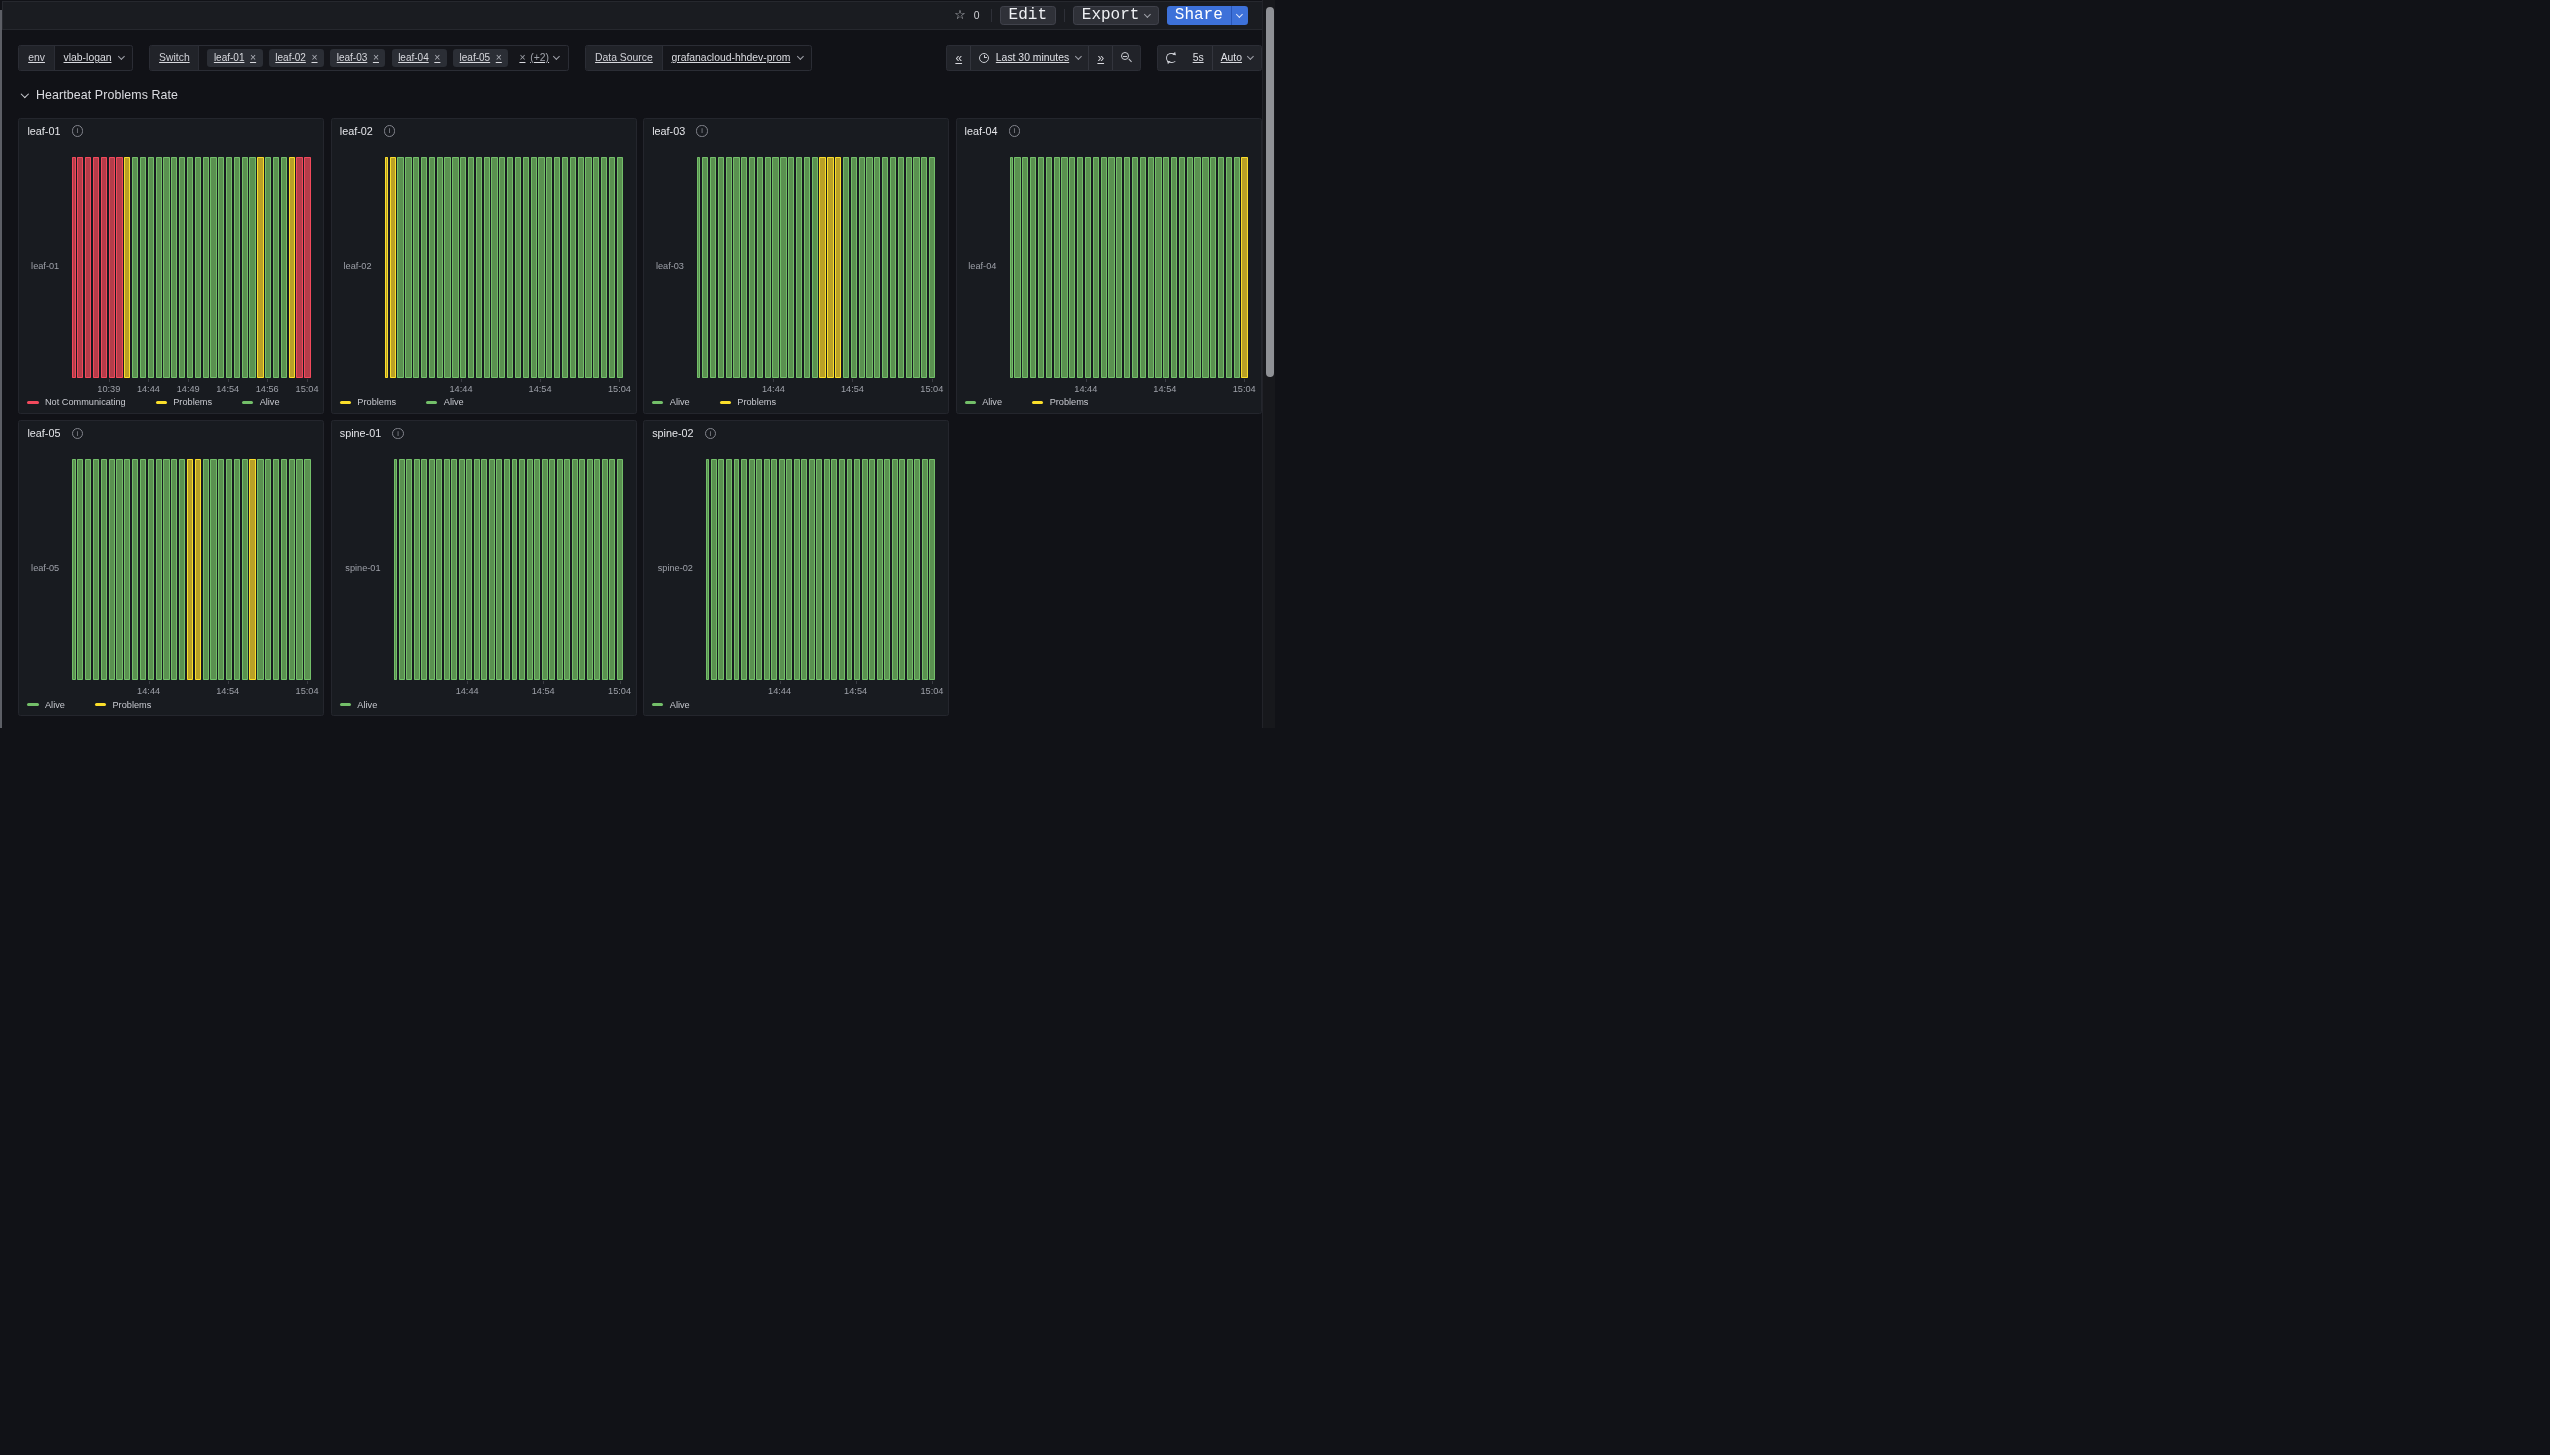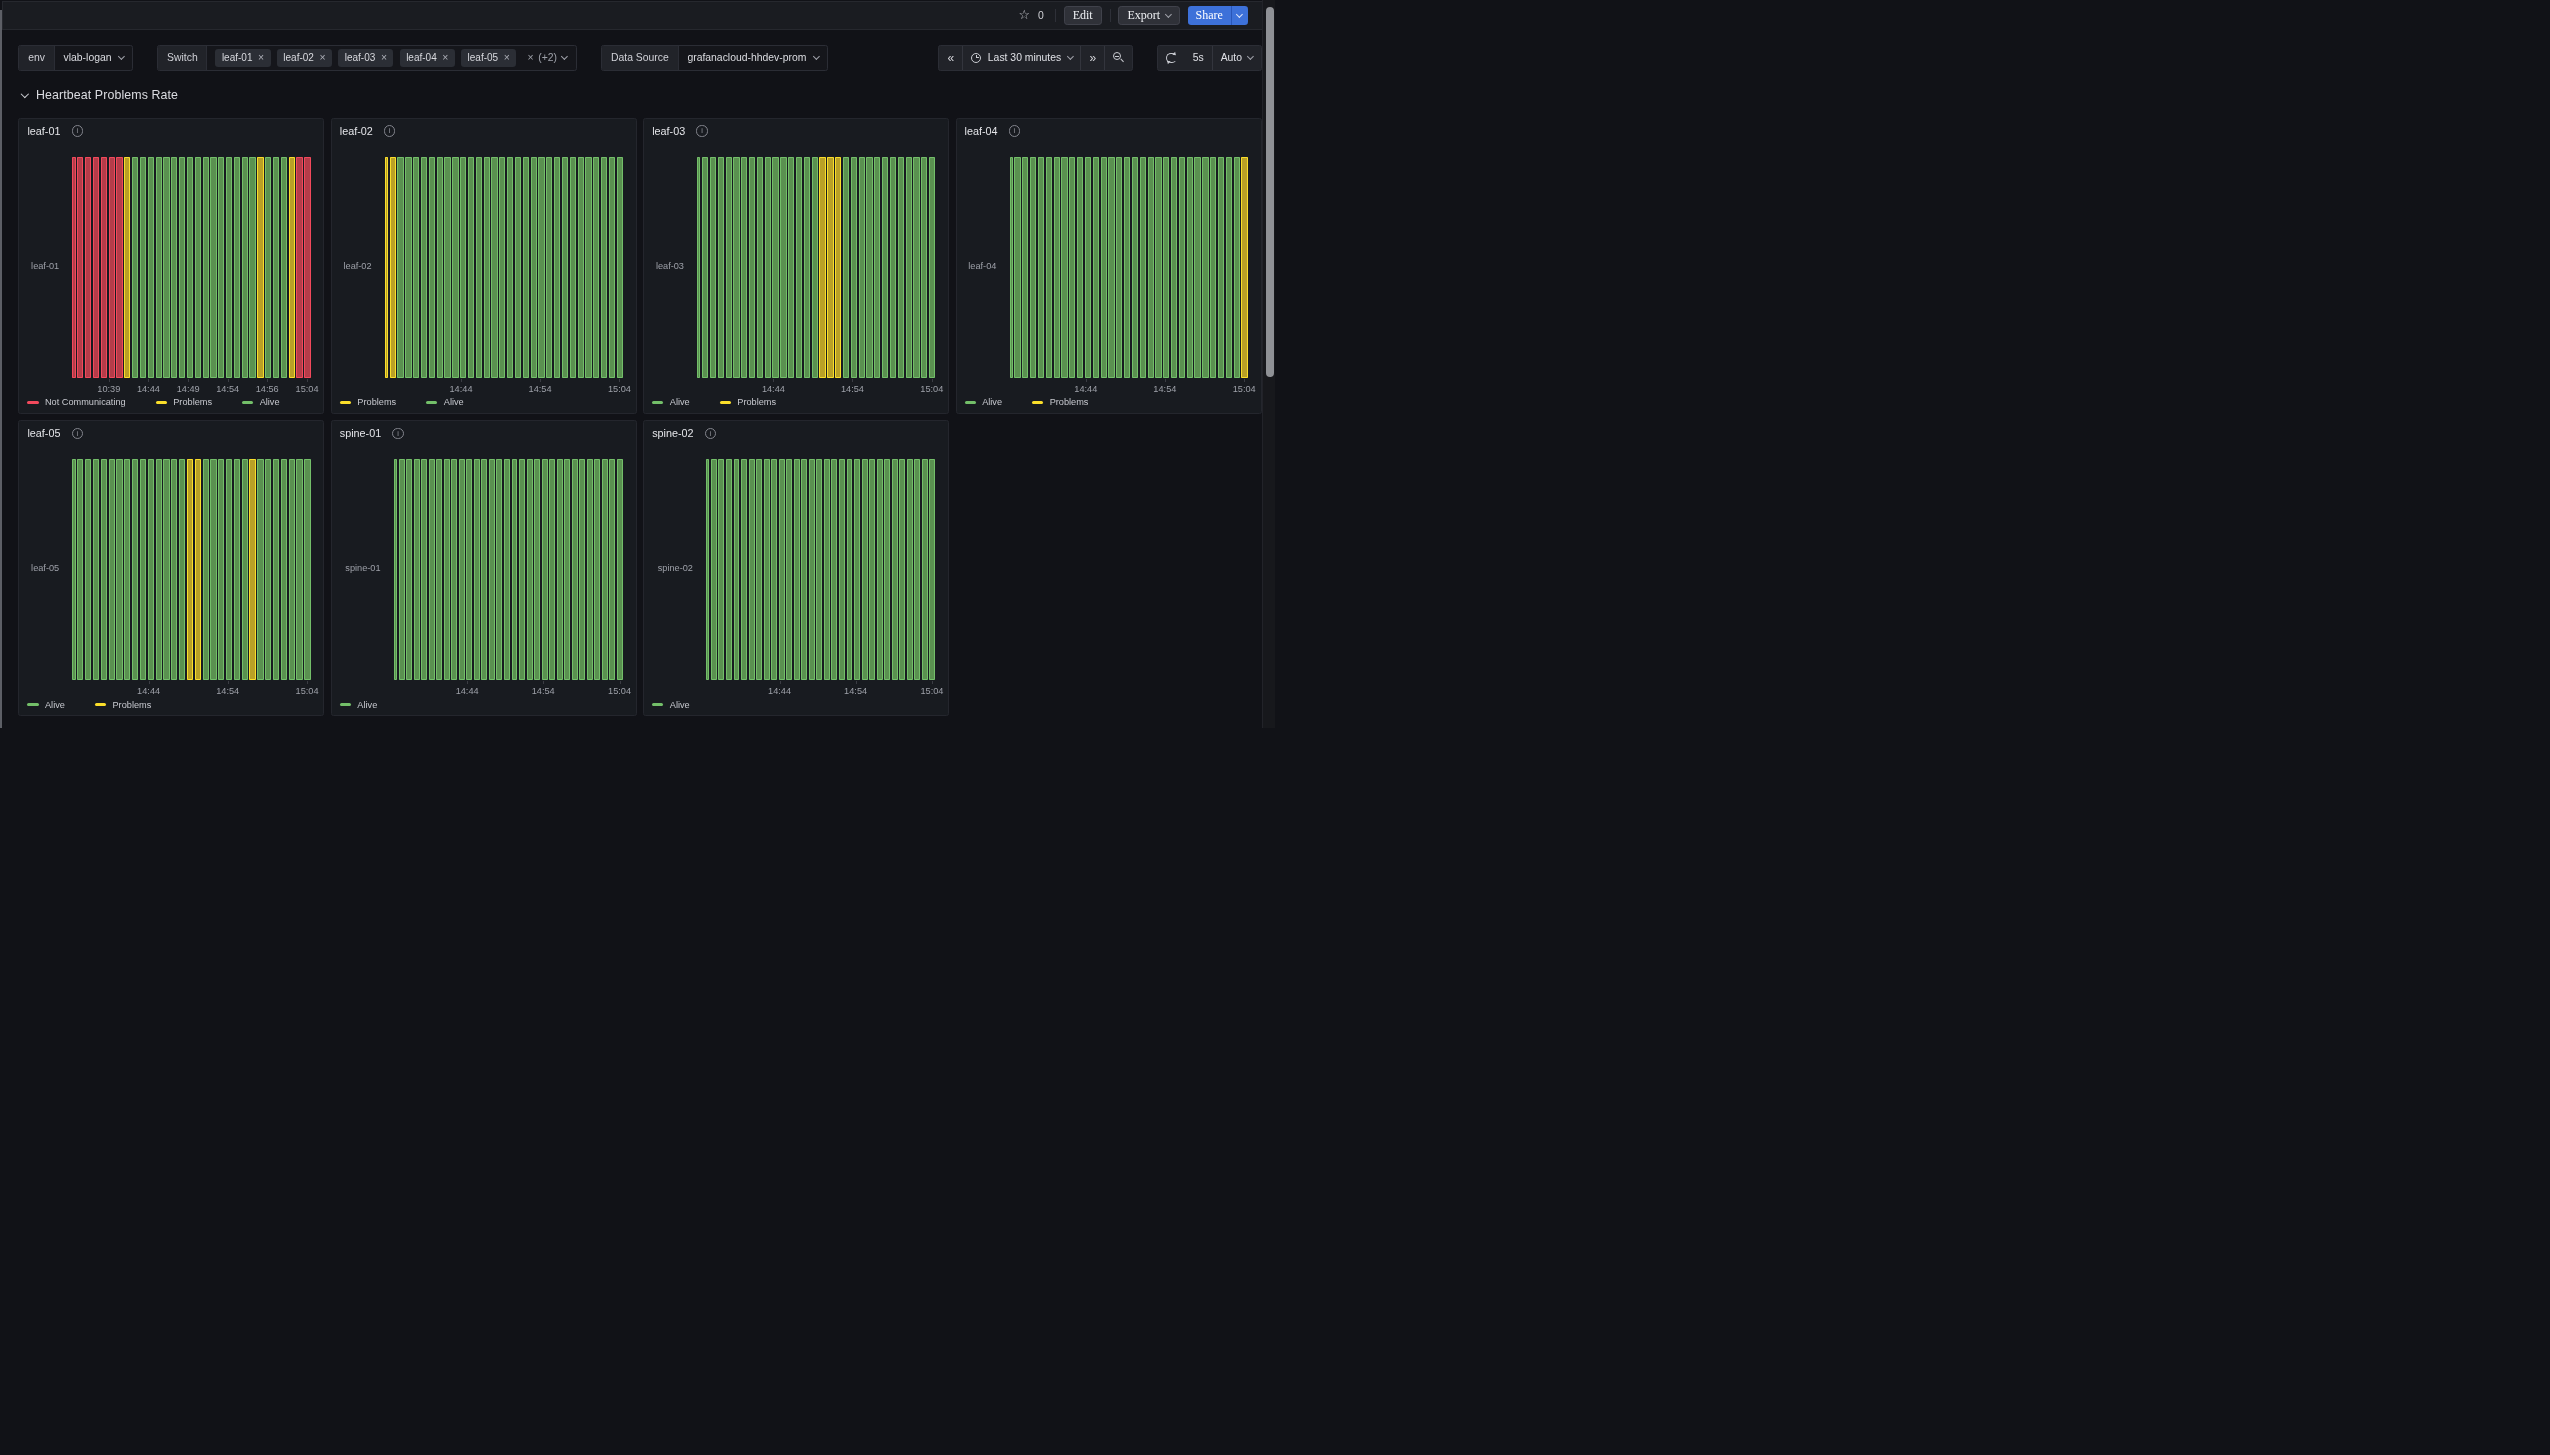--- a/index.html
+++ b/index.html
@@ -17,39 +17,39 @@
     background:#1a1c21;
     border:0.8px solid #26282e; border-right:none;
     display:flex; align-items:center; justify-content:flex-end;
     padding-right:14.4px; gap:8px;
   }
   .star-btn { background:none; border:none; display:flex; align-items:center; cursor:pointer; }
   .star-glyph { font-size:12.8px; color:#c3c5cb; line-height:1; }
   .star-count { font-size:10.4px; color:#d0d1d6; margin-right:3.2px; }
   .vdiv { width:0.8px; height:12.8px; background:#2e3038; }
   .btn {
-    height:19px; padding:0 8px; border-radius:3.2px; font-size:12px;
+    height:19px; padding:0 8px; border-radius:3.2px; font-size:16px;
     display:inline-flex; align-items:center; gap:5.6px; cursor:pointer;
-    font-family:Liberation Serif, serif;
+    font-family:Liberation Mono, monospace;
   }
   .btn.secondary { background:#2f3138; border:0.8px solid #40424b; color:#eef0f3; }
   .btn.primary { background:var(--accent,#3D71D9); border:none; color:#ffffff; font-weight:500; }
   .share-split { display:flex; align-items:center; }
   .share-split .main { border-radius:3.2px 0 0 3.2px; }
   .share-split .menu { border-radius:0 3.2px 3.2px 0; border-left:0.8px solid #2956b8; padding:0 5.6px; height:19px; }
   .chev {
     display:inline-block; width:4.8px; height:4.8px;
     border-right:1.2px solid #9ea0a8; border-bottom:1.2px solid #9ea0a8;
     transform:rotate(45deg); margin-top:-2.4px;
   }
   .chev.light { border-color:#dbe4fb; }
   
   .controls {
     position:absolute; top:45px; left:18.4px; right:12.8px; height:25.6px;
-    display:flex; align-items:stretch; gap:24px;
+    display:flex; align-items:stretch; gap:16px;text-decoration:underline;
   }
   .group {
     display:inline-flex; align-items:stretch; height:25.6px;
     border:0.8px solid #2b2d35; border-radius:2.4px; background:#15161b;
     overflow:hidden;
   }
   .cell { display:flex; align-items:center; padding:0 8.8px; font-size:10.4px; }
   .cell.label { background:#212329; color:#d0d1d7; border-right:0.8px solid #2b2d35; }
   .cell.value { color:#dcdde2; gap:7.2px; background:transparent; border:none; cursor:pointer; font-family:"Liberation Sans", sans-serif; }
   .chips { display:flex; align-items:center; gap:6.4px; padding:0 8px; }

